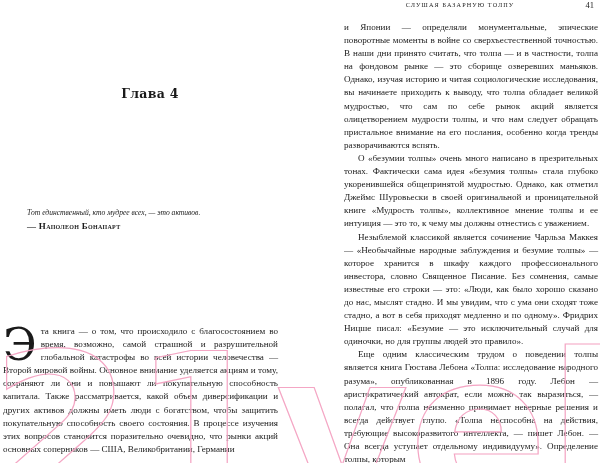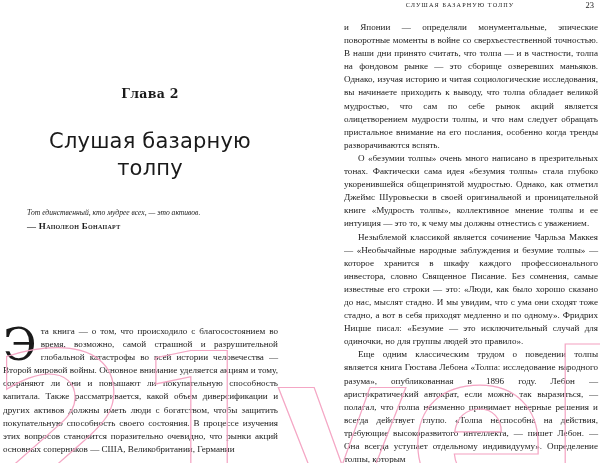--- a/index.html
+++ b/index.html
@@ -24,36 +24,32 @@
   .body-right p { margin: 0; }
   .body-right p.indent { text-indent: 14px; }
 
   .watermark { position: absolute; left: 0; top: 300px; width: 600px; height: 163px; pointer-events: none; }
   .watermark text { font-family: "DejaVu Sans", sans-serif; font-weight: bold; font-size: 205px; fill: none; stroke: #f4a6c4; stroke-width: 1.2; }
 </style>
 </head>
 <body>
 
 <div class="page page-left">
-  <div class="chapter-label">Глава 2</div>
-  <div class="chapter-title">
-    <div>Слушая базарную</div>
-    <div>толпу</div>
-  </div>
+  <div class="chapter-label">Глава 4</div>
   <div class="epigraph">Тот единственный, кто мудрее всех, — это активов.</div>
   <div class="epigraph-author">— Наполеон Бонапарт</div>
 
   <div class="body-left">
     <p><span class="dropcap">Э</span><span>та книга — о том, что происходило с благосостоянием во время, возможно, самой страшной и разрушительной глобальной катастрофы во всей истории человечества — Второй мировой войны. Основное внимание уделяется акциям и тому, сохраняют ли они и повышают ли покупательную способность капитала. Также рассматривается, какой объем диверсификации и других активов должны иметь люди с богатством, чтобы защитить покупательную способность своего состояния. В процессе изучения этих вопросов становится поразительно очевидно, что рынки акций основных соперников — США, Великобритании, Германии</span></p>
   </div>
 </div>
 
 <div class="page page-right">
   <div class="running-head">Слушая базарную толпу</div>
-  <div class="page-number">23</div>
+  <div class="page-number">41</div>
 
   <div class="body-right">
     <p>и Японии — определяли монументальные, эпические поворотные моменты в войне со сверхъестественной точностью. В наши дни принято считать, что толпа — и в частности, толпа на фондовом рынке — это сборище озверевших маньяков. Однако, изучая историю и читая социологические исследования, вы начинаете приходить к выводу, что толпа обладает великой мудростью, что сам по себе рынок акций является олицетворением мудрости толпы, и что нам следует обращать пристальное внимание на его послания, особенно когда тренды разворачиваются вспять.</p>
     <p class="indent">О «безумии толпы» очень много написано в презрительных тонах. Фактически сама идея «безумия толпы» стала глубоко укоренившейся общепринятой мудростью. Однако, как отметил Джеймс Шуровьески в своей оригинальной и проницательной книге «Мудрость толпы», коллективное мнение толпы и ее интуиция — это то, к чему мы должны отнестись с уважением.</p>
     <p class="indent">Незыблемой классикой является сочинение Чарльза Маккея — «Необычайные народные заблуждения и безумие толпы» — которое хранится в шкафу каждого профессионального инвестора, словно Священное Писание. Без сомнения, самые известные его строки — это: «Люди, как было хорошо сказано до нас, мыслят стадно. И мы увидим, что с ума они сходят тоже стадно, а вот в себя приходят медленно и по одному». Фридрих Ницше писал: «Безумие — это исключительный случай для одиночки, но для группы людей это правило».</p>
     <p class="indent">Еще одним классическим трудом о поведении толпы является книга Гюстава Лебона «Толпа: исследование народного разума», опубликованная в 1896 году. Лебон — аристократический автократ, если можно так выразиться, — полагал, что толпа неизменно принимает неверные решения и всегда действует глупо. «Толпа неспособна на действия, требующие высокоразвитого интеллекта, — пишет Лебон. — Она всегда уступает отдельному индивидууму». Определение толпы, которым</p>
   </div>
 </div>
 
 <svg class="watermark" viewBox="0 0 600 163" preserveAspectRatio="none">

